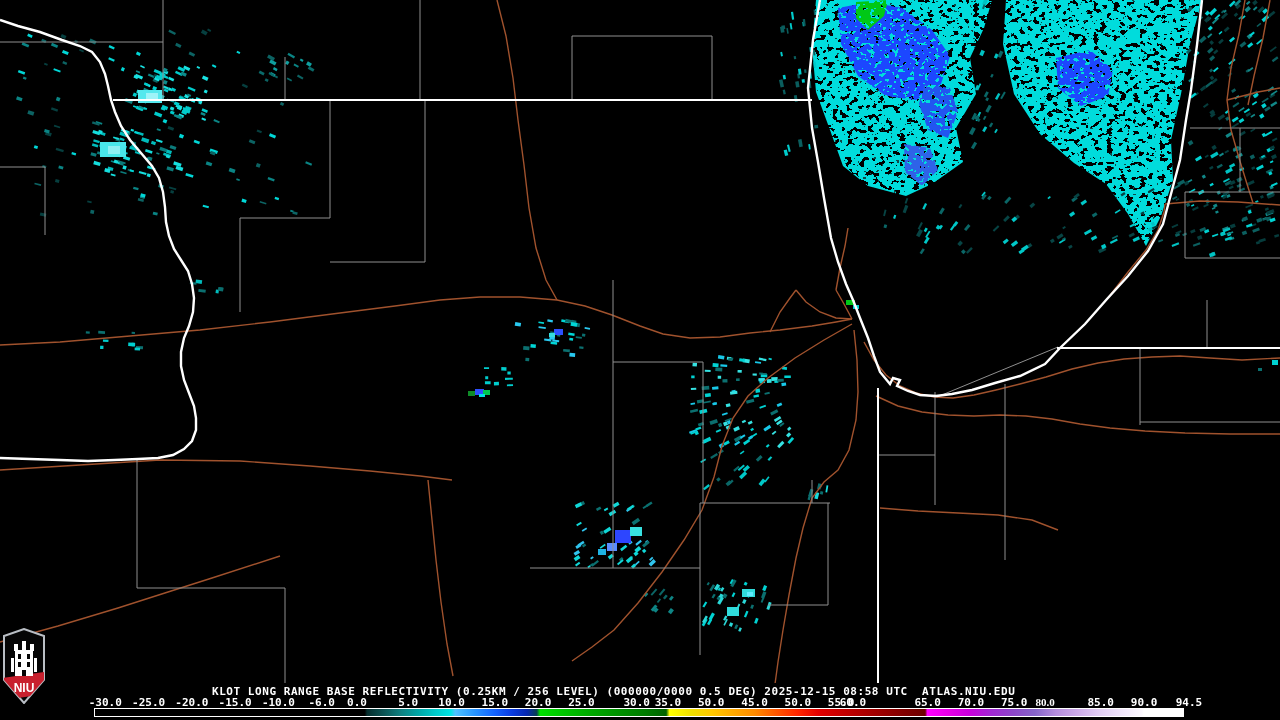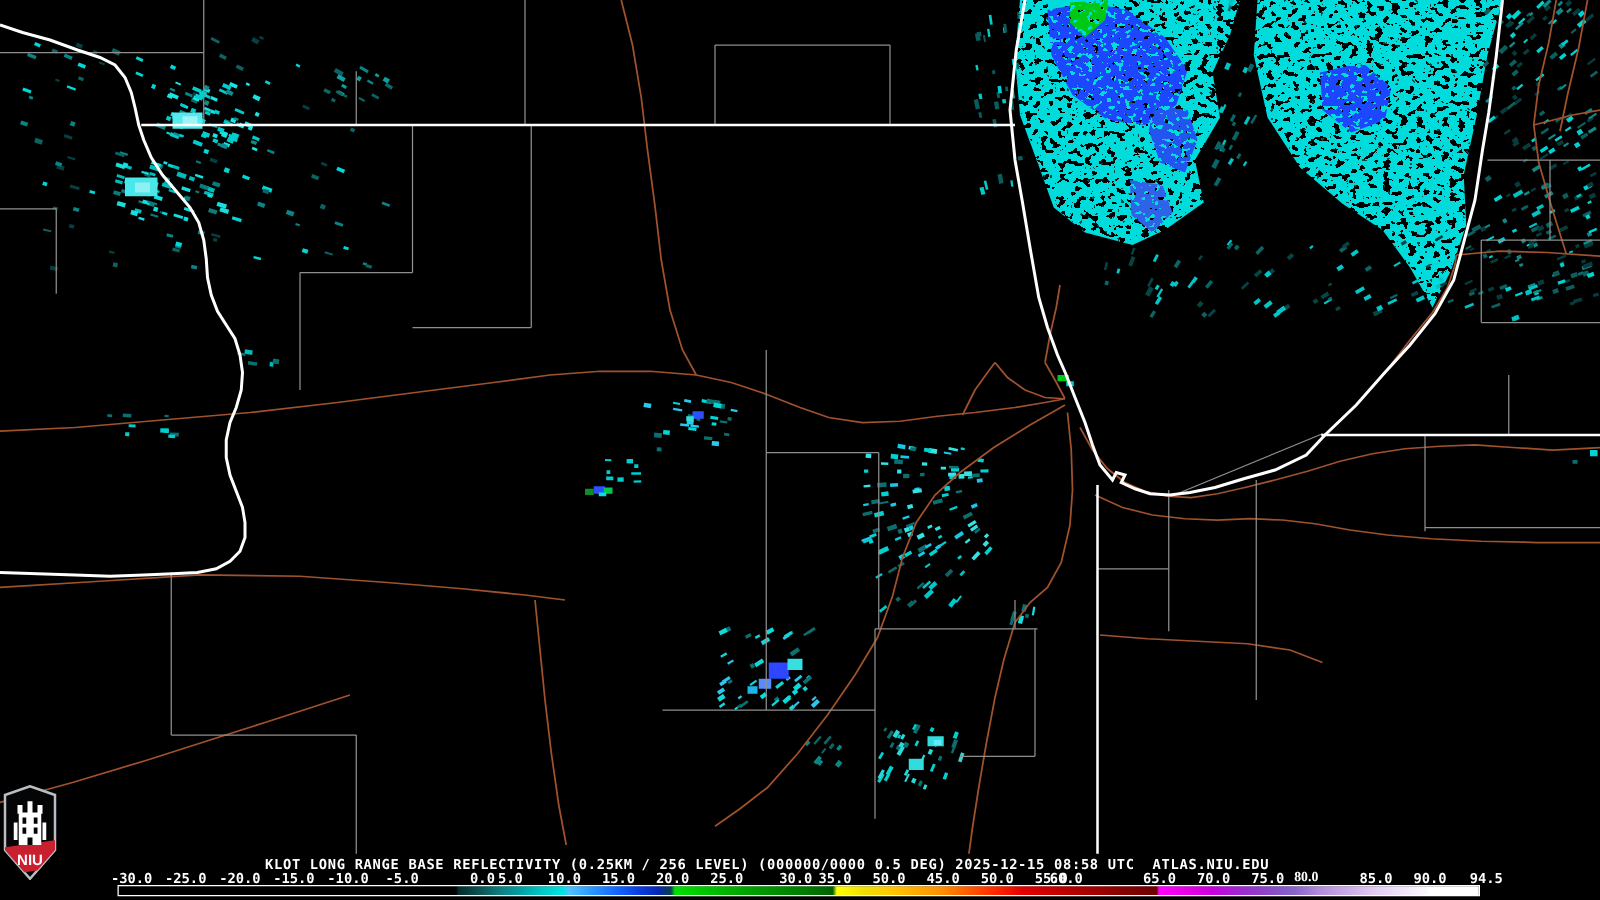--- a/index.html
+++ b/index.html
@@ -952,22 +952,22 @@
     </svg></div>
 
 <div id="legend">
   <div id="legend-title">KLOT LONG RANGE BASE REFLECTIVITY (0.25KM / 256 LEVEL) (000000/0000 0.5 DEG) 2025-12-15 08:58 UTC  ATLAS.NIU.EDU</div>
   <div id="ticks">
       <span style="left: 105.32px; color: rgb(255, 255, 255);">-30.0</span>
       <span style="left: 148.6px; color: rgb(255, 255, 255);">-25.0</span>
       <span style="left: 191.88px; color: rgb(255, 255, 255);">-20.0</span>
       <span style="left: 235.16px; color: rgb(255, 255, 255);">-15.0</span>
       <span style="left: 278.44px; color: rgb(255, 255, 255);">-10.0</span>
-      <span style="left: 321.72px; color: rgb(255, 255, 255);">-5.0</span>
-      <span style="left: 386px; color: rgb(255, 255, 255);">0.0</span>
+      <span style="left: 321.72px; color: rgb(255, 255, 255);">-6.0</span>
+      <span style="left: 357px; color: rgb(255, 255, 255);">0.0</span>
       <span style="left: 408.28px; color: rgb(255, 255, 255);">5.0</span>
       <span style="left: 451.56px; color: rgb(255, 255, 255);">10.0</span>
       <span style="left: 494.84px; color: rgb(255, 255, 255);">15.0</span>
       <span style="left: 538.12px; color: rgb(255, 255, 255);">20.0</span>
       <span style="left: 581.4px; color: rgb(255, 255, 255);">25.0</span>
       <span style="left: 624.68px; color: rgb(255, 255, 255); margin-left: 12px;">30.0</span>
       <span style="left: 667.96px; color: rgb(255, 255, 255);">35.0</span>
       <span style="left: 711.24px; color: rgb(255, 255, 255);">50.0</span>
       <span style="left: 754.52px; color: rgb(255, 255, 255); text-align: center;">45.0</span>
       <span style="left: 797.8px; color: rgb(255, 255, 255);">50.0</span>

